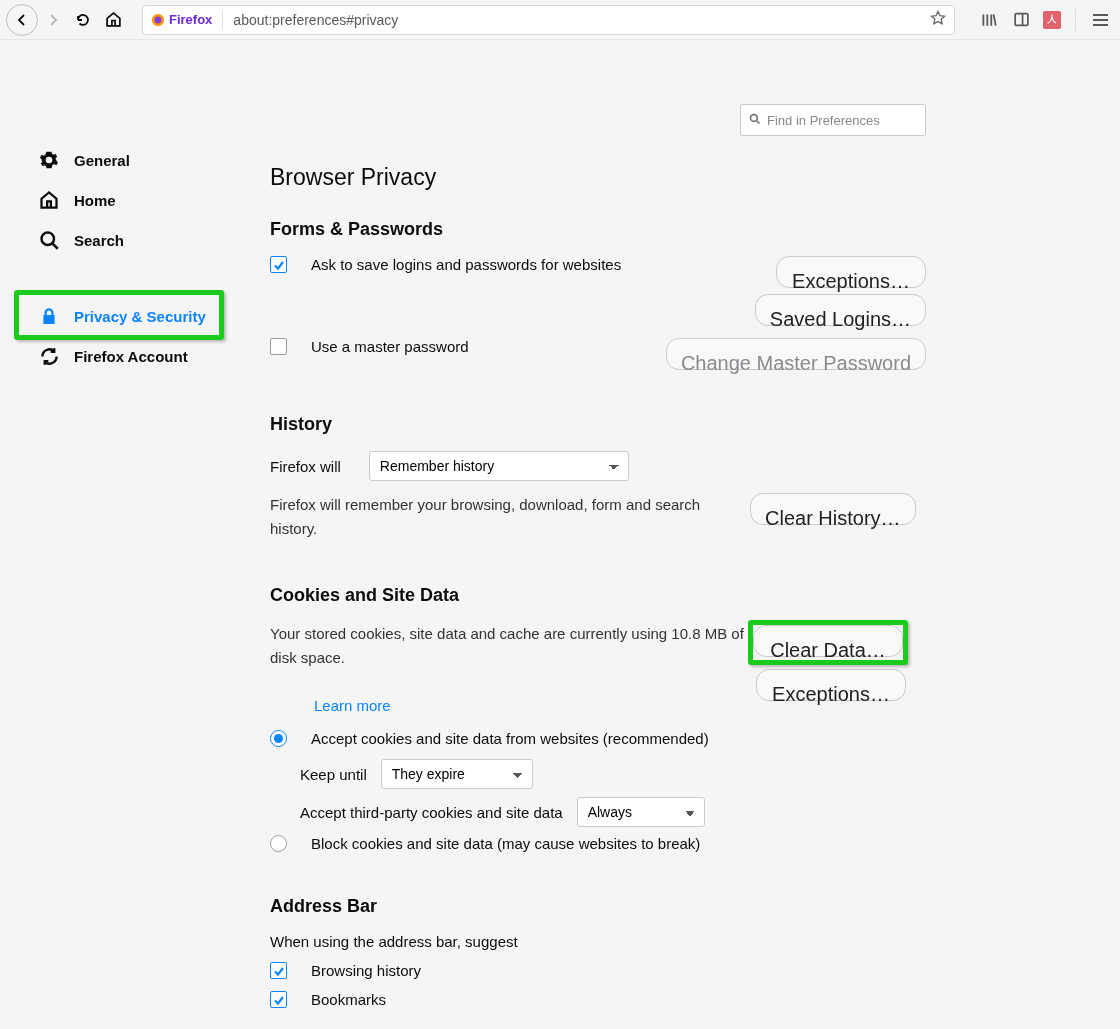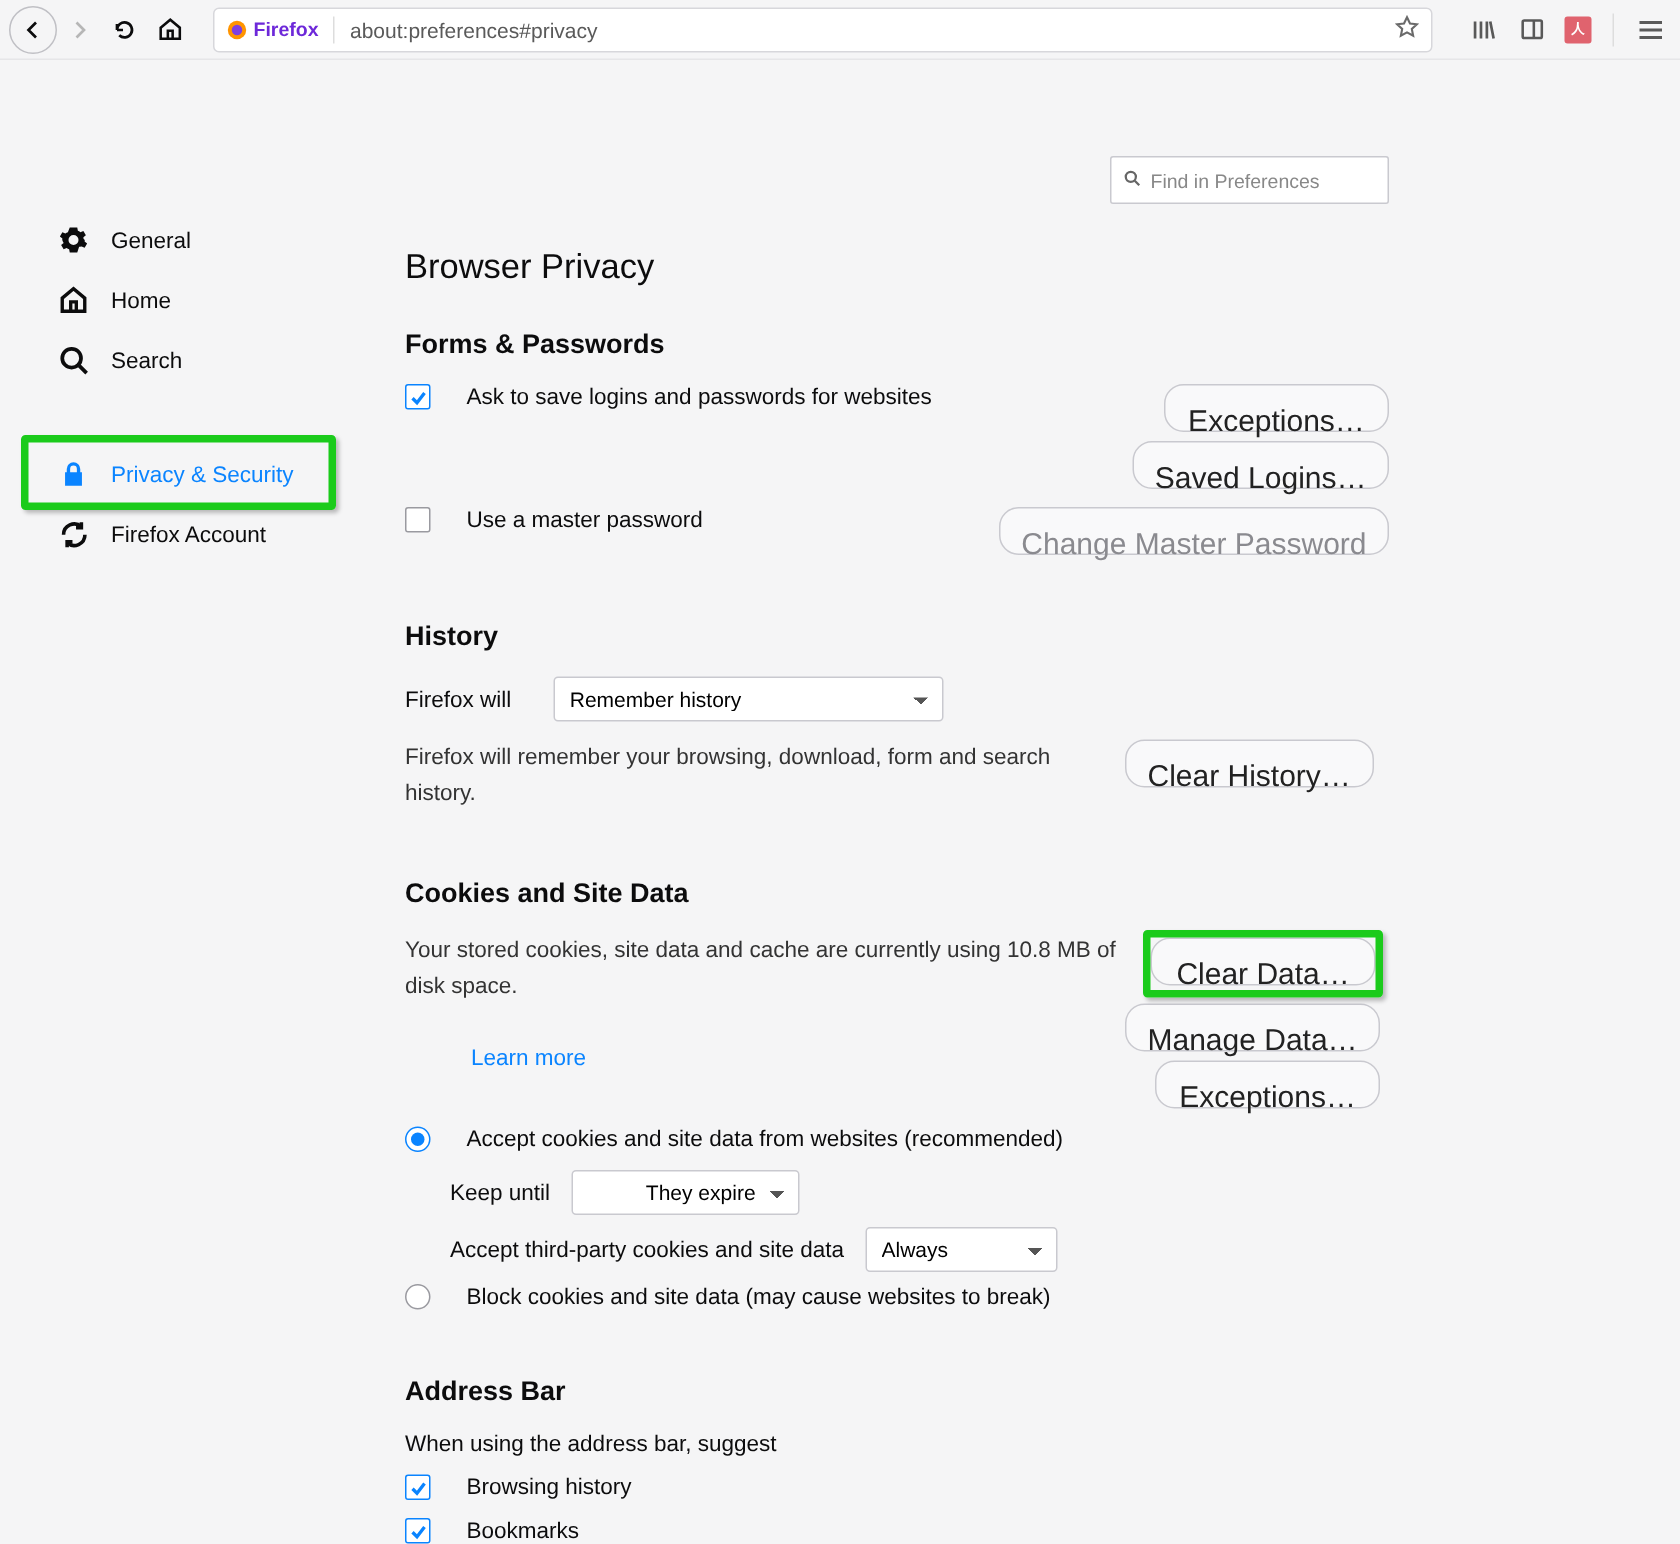--- a/index.html
+++ b/index.html
@@ -25,21 +25,21 @@
   .urlbar .ff-label{color:#6d28d9;font-weight:600;margin:0 10px 0 4px;font-size:13px;}
   .urlbar .sep{width:1px;height:18px;background:#ddd;margin-right:10px;}
   .urlbar .star{margin-left:auto;color:#6a6a6a;}
   .tb-right{display:flex;align-items:center;gap:12px;padding:0 4px 0 10px;color:#595959;}
   .tb-right .ico{width:20px;height:20px;display:flex;align-items:center;justify-content:center;}
   .pdf-ico{width:18px;height:18px;background:#e0636e;color:#fff;font-size:9px;font-weight:700;display:flex;align-items:center;justify-content:center;border-radius:2px;}
 
   
   .page{display:flex;min-height:calc(100vh - 40px);}
   .sidebar{width:248px;padding:100px 0 20px 38px;position:relative;}
-  .sidebar-item{display:flex;align-items:center;gap:14px;height:40px;font-size:15px;color:#0c0c0d;cursor:pointer;}
+  .sidebar-item{display:flex;align-items:center;gap:14px;height:40px;font-size:15px;color:#0c0c0d;cursor:pointer;font-weight:bold;}
   .sidebar-item .icon{width:22px;display:flex;justify-content:center;}
   .sidebar-item.active{color:var(--link);margin-top:36px;}
   .sidebar-item.active .icon{color:var(--link);}
   .hl-box{position:absolute;border:5px solid var(--highlight);border-radius:3px;pointer-events:none;box-shadow:2px 2px 3px rgba(0,0,0,.25);}
 
   .main{flex:1;padding:64px 22px 30px 22px;max-width:700px;}
   .find-row{display:flex;justify-content:flex-end;margin-bottom:28px;}
   .find-box{width:186px;height:32px;border:1px solid var(--btn-border);border-radius:2px;background:#fff;display:flex;align-items:center;padding:0 8px;font-size:13px;color:#888;}
   .find-box .mag{margin-right:6px;color:#666;}
 
@@ -58,21 +58,21 @@
   .chk{width:17px;height:17px;border:1px solid #9a9aa0;border-radius:2px;display:inline-flex;align-items:center;justify-content:center;background:#fff;flex-shrink:0;}
   .chk.on{border-color:#0a84ff;}
   .chk.on svg{display:block;}
   .chk svg{display:none;}
   .radio{width:17px;height:17px;border:1px solid #9a9aa0;border-radius:50%;display:inline-flex;align-items:center;justify-content:center;background:#fff;flex-shrink:0;}
   .radio.on{border-color:#0a84ff;}
   .radio.on::after{content:"";width:9px;height:9px;background:#0a84ff;border-radius:50%;}
 
   select.std{height:30px;border:1px solid var(--btn-border);border-radius:3px;background:#fff;font-size:14px;padding:0 28px 0 10px;appearance:none;-webkit-appearance:none;background-image:linear-gradient(45deg,transparent 50%,#555 50%),linear-gradient(135deg,#555 50%,transparent 50%);background-position:calc(100% - 14px) 13px,calc(100% - 9px) 13px;background-size:5px 5px;background-repeat:no-repeat;}
   .select-wide{width:260px;}
-  .select-med{width:152px;text-align:right;}
+  .select-med{width:152px;}
   .select-sm{width:128px;}
 
   .desc{color:#333;line-height:1.6;max-width:480px;}
   .link{color:var(--link);cursor:pointer;margin-left:44px;}
   .lbl-inline{margin-right:4px;}
   .sub-row{display:flex;align-items:center;gap:10px;margin:8px 0 8px 30px;}
 
   .ham{display:flex;flex-direction:column;gap:3px;}
   .ham span{width:15px;height:2px;background:#595959;}
 </style>
@@ -258,21 +258,20 @@
       <div class="row">
         <div class="left desc">
           <span>Your stored cookies, site data and cache are currently using 10.8 MB of disk space.  </span>
           <span class="link">Learn more</span>
         </div>
         <div class="btns-col">
           <span class="hl-wrap">
             <button class="std">Clear Data…</button>
             <span class="hl-box"></span>
           </span>
-          <button class="std">Manage Data…</button>
           <button class="std">Exceptions…</button>
         </div>
       </div>
       <div class="row" style="margin-top:6px">
         <div class="left">
           <span class="radio on"></span>
           <span>Accept cookies and site data from websites (recommended)</span>
         </div>
       </div>
       <div class="sub-row">

